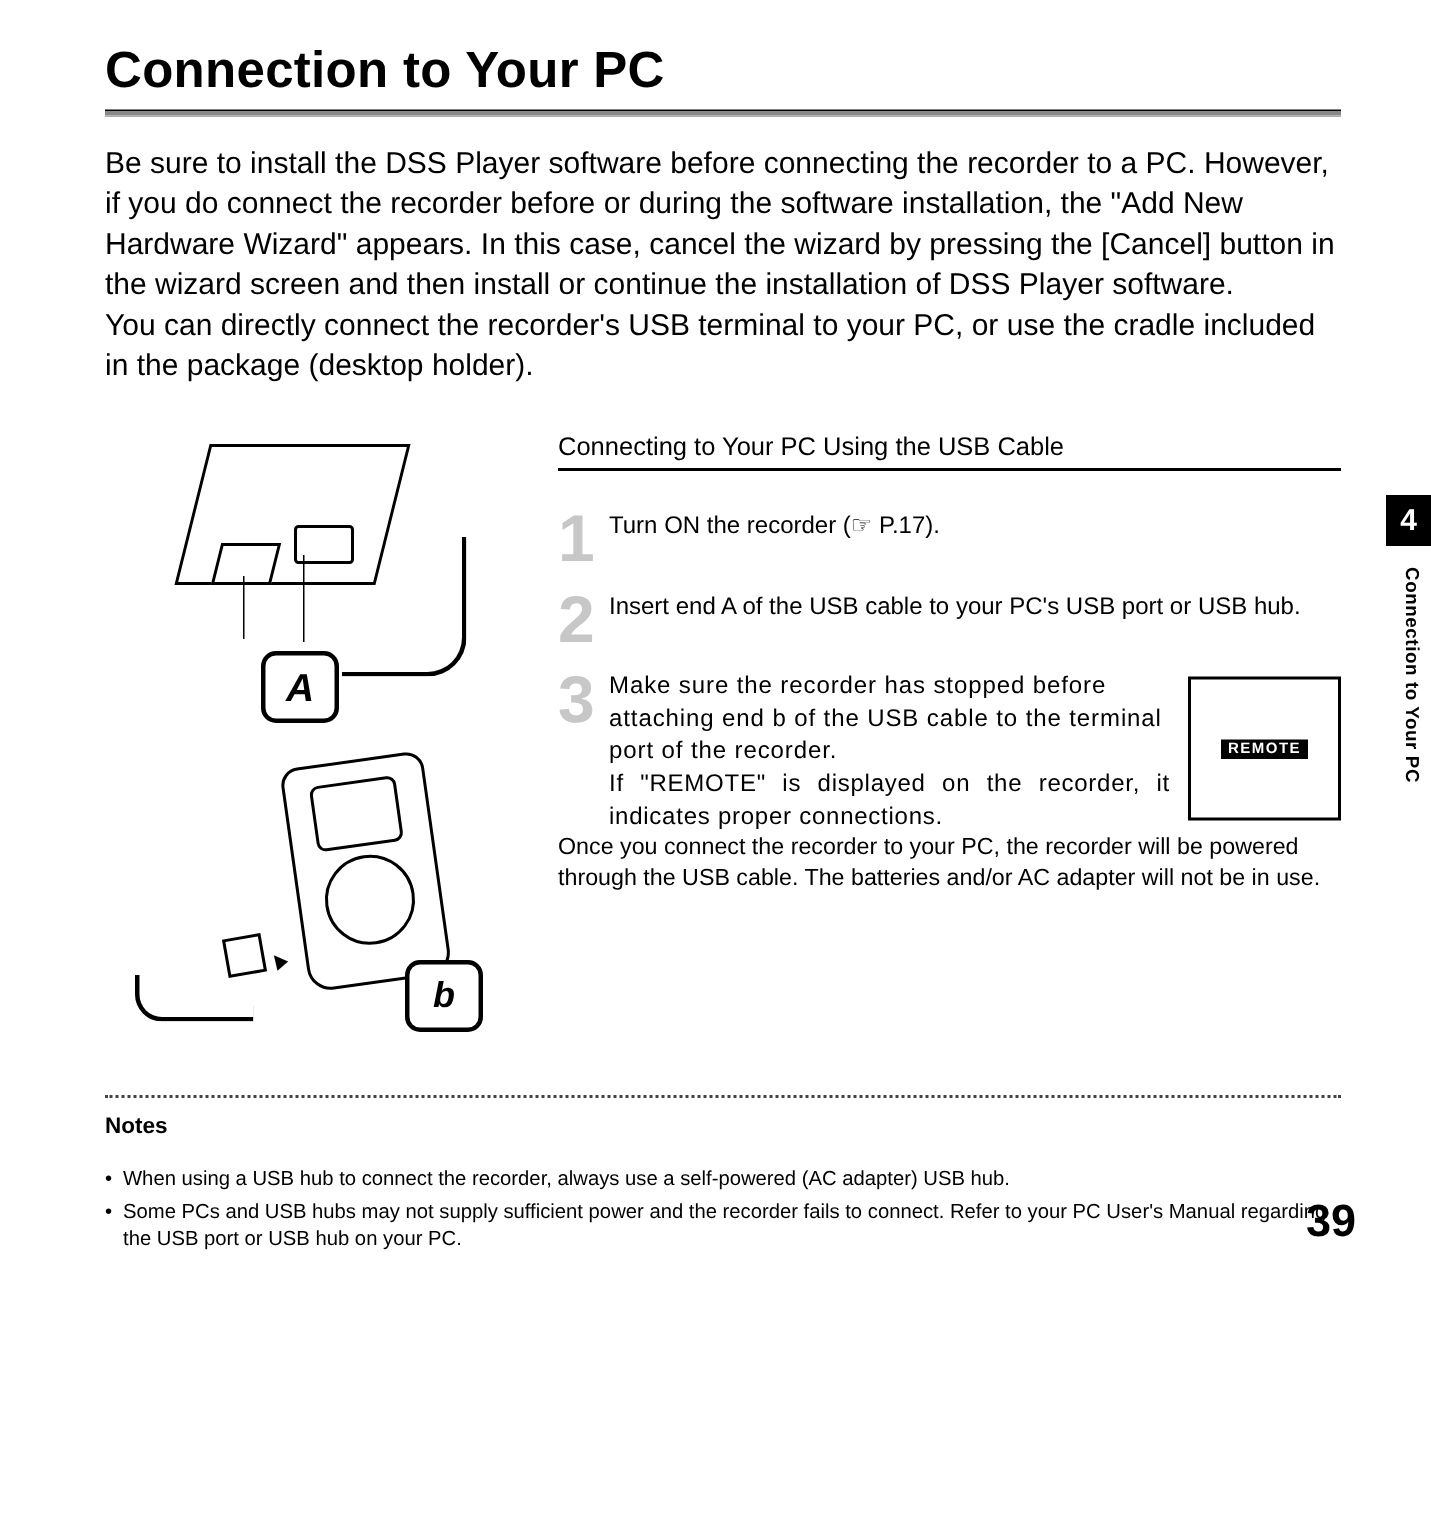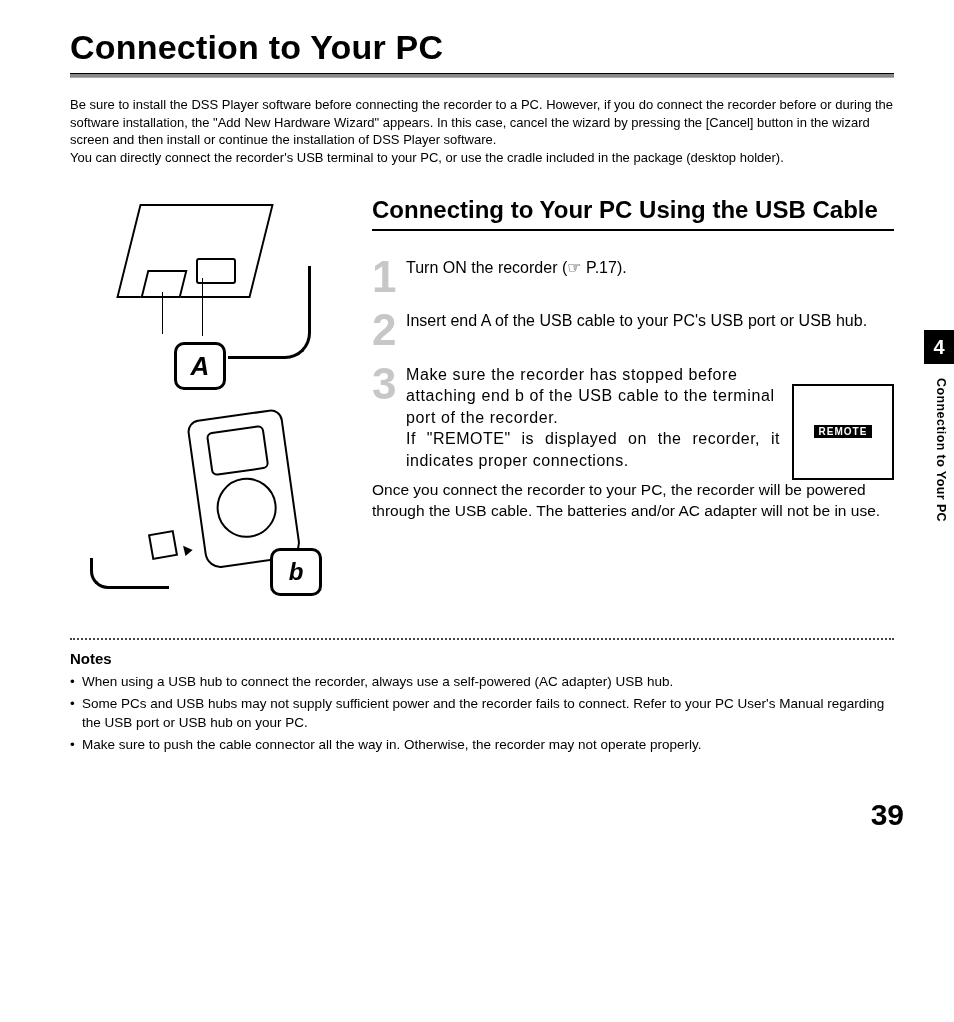--- a/index.html
+++ b/index.html
@@ -1,19 +1,19 @@
 <!DOCTYPE html>
 <html><head>
 <meta charset="utf-8">
 <style>
   html,body{margin:0;padding:0;background:#fff;color:#000;font-family:Helvetica,Arial,sans-serif}
   .page{width:954px;height:850px;position:relative;box-sizing:border-box;padding:28px 60px 10px 70px}
   .title{font-size:34px;font-weight:bold;letter-spacing:.2px;margin:0 0 6px}
   .rule{height:3px;background:linear-gradient(#888,#888);border-top:1px solid #000;border-bottom:1px solid #aaa;margin-bottom:18px}
-  .intro{font-size:13px;line-height:1.35}
+  .intro{font-size:20px;line-height:1.35}
   .body{display:flex;margin-top:30px;gap:22px}
   .figcol{width:280px;flex-shrink:0}
   .fig{display:flex;justify-content:center;margin-bottom:14px}
   
   .fig-a{position:relative;width:200px;height:190px}
   .card{position:absolute;left:18px;top:8px;width:130px;height:90px;border:2px solid #000;transform:skewX(-14deg);background:#fff}
   .hub{position:absolute;left:34px;top:74px;width:36px;height:24px;border:2px solid #000;transform:skewX(-14deg);background:#fff}
   .plug{position:absolute;left:86px;top:62px;width:36px;height:22px;border:2px solid #000;border-radius:3px;background:#fff}
   .cable1{position:absolute;left:118px;top:70px;width:80px;height:90px;border:3px solid #000;border-left:none;border-top:none;border-radius:0 0 26px 0}
   .lead{position:absolute;left:92px;top:82px;width:1px;height:58px;background:#000}
@@ -22,33 +22,33 @@
   .badge.a{left:64px;top:146px;width:46px;height:42px;font-size:26px}
   .fig-b{position:relative;width:260px;height:190px;margin-top:8px}
   .device{position:absolute;left:116px;top:6px;width:92px;height:146px;border:2px solid #000;border-radius:12px 12px 16px 16px;transform:rotate(-8deg);background:#fff}
   .screen{position:absolute;left:16px;top:12px;width:54px;height:40px;border:2px solid #000;border-radius:6px}
   .btns{position:absolute;left:16px;top:62px;width:56px;height:56px;border:2px solid #000;border-radius:50%}
   .tip{position:absolute;left:70px;top:124px;width:22px;height:22px;border:2px solid #000;background:#fff;transform:rotate(-10deg)}
   .cable2{position:absolute;left:10px;top:150px;width:76px;height:28px;border:3px solid #000;border-top:none;border-right:none;border-radius:0 0 0 18px}
   .arrow{position:absolute;left:98px;top:132px;font-size:16px;transform:rotate(-40deg)}
   .badge.b{left:190px;top:140px;width:46px;height:42px;font-size:24px}
   .textcol{flex:1}
-  .subtitle{font-size:24px;font-weight:bold;line-height:1.18;margin:0 0 4px}
+  .subtitle{font-size:17px;font-weight:normal;line-height:1.18;margin:0 0 4px}
   .subrule{border-bottom:2px solid #000;margin-bottom:26px}
   .step{display:flex;gap:12px;margin-bottom:14px}
   .num{font-size:44px;line-height:.9;font-weight:bold;color:#c7c7c7;width:22px;text-align:center;font-family:Arial,Helvetica,sans-serif}
   .stext{font-size:16px;line-height:1.35}
   .stext b{font-weight:normal}
   .step3row{display:flex;gap:12px;align-items:flex-start}
   .s3l{flex:1}
-  .remotebox{width:98px;height:92px;border:2px solid #000;display:flex;align-items:center;justify-content:center;margin-top:20px}
+  .remotebox{width:98px;height:92px;border:2px solid #000;display:flex;align-items:center;justify-content:center;margin-top:4px}
   .remotelabel{background:#000;color:#fff;font-size:10px;letter-spacing:1px;padding:1px 5px;font-weight:bold}
   .once{font-size:15.5px;line-height:1.35;margin-top:0}
   .dots{border:none;border-top:2px dotted #444;margin:26px 0 10px}
-  .notes-h{font-weight:bold;font-size:15px;margin-bottom:6px}
+  .notes-h{font-weight:bold;font-size:15px;margin-bottom:18px}
   .notes{font-size:13.5px;line-height:1.35;padding-left:0;margin:0}
   .notes li{list-style:none;padding-left:12px;position:relative;margin-bottom:4px}
   .notes li::before{content:"•";position:absolute;left:0;top:0}
   .tab{position:absolute;right:0;top:330px;width:30px;height:34px;background:#000;color:#fff;font-size:20px;font-weight:bold;display:flex;align-items:center;justify-content:center}
   .sidetxt{position:absolute;right:6px;top:378px;writing-mode:vertical-rl;font-size:12.5px;font-weight:bold;letter-spacing:.4px}
   .pagenum{position:absolute;right:50px;bottom:18px;font-size:30px;font-weight:bold}
 </style>
 </head>
 <body>
 
@@ -116,19 +116,18 @@
 
       <div class="once">Once you connect the recorder to your PC, the recorder will be powered through the USB cable. The batteries and/or AC adapter will not be in use.</div>
     </div>
   </div>
 
   <hr class="dots">
   <div class="notes-h">Notes</div>
   <ul class="notes">
     <li>When using a USB hub to connect the recorder, always use a self-powered (AC adapter) USB hub.</li>
     <li>Some PCs and USB hubs may not supply sufficient power and the recorder fails to connect. Refer to your PC User's Manual regarding the USB port or USB hub on your PC.</li>
-    <li>Make sure to push the cable connector all the way in. Otherwise, the recorder may not operate properly.</li>
   </ul>
 
   <div class="tab">4</div>
   <div class="sidetxt">Connection to Your PC</div>
   <div class="pagenum">39</div>
 </div>
 
 </body></html>

